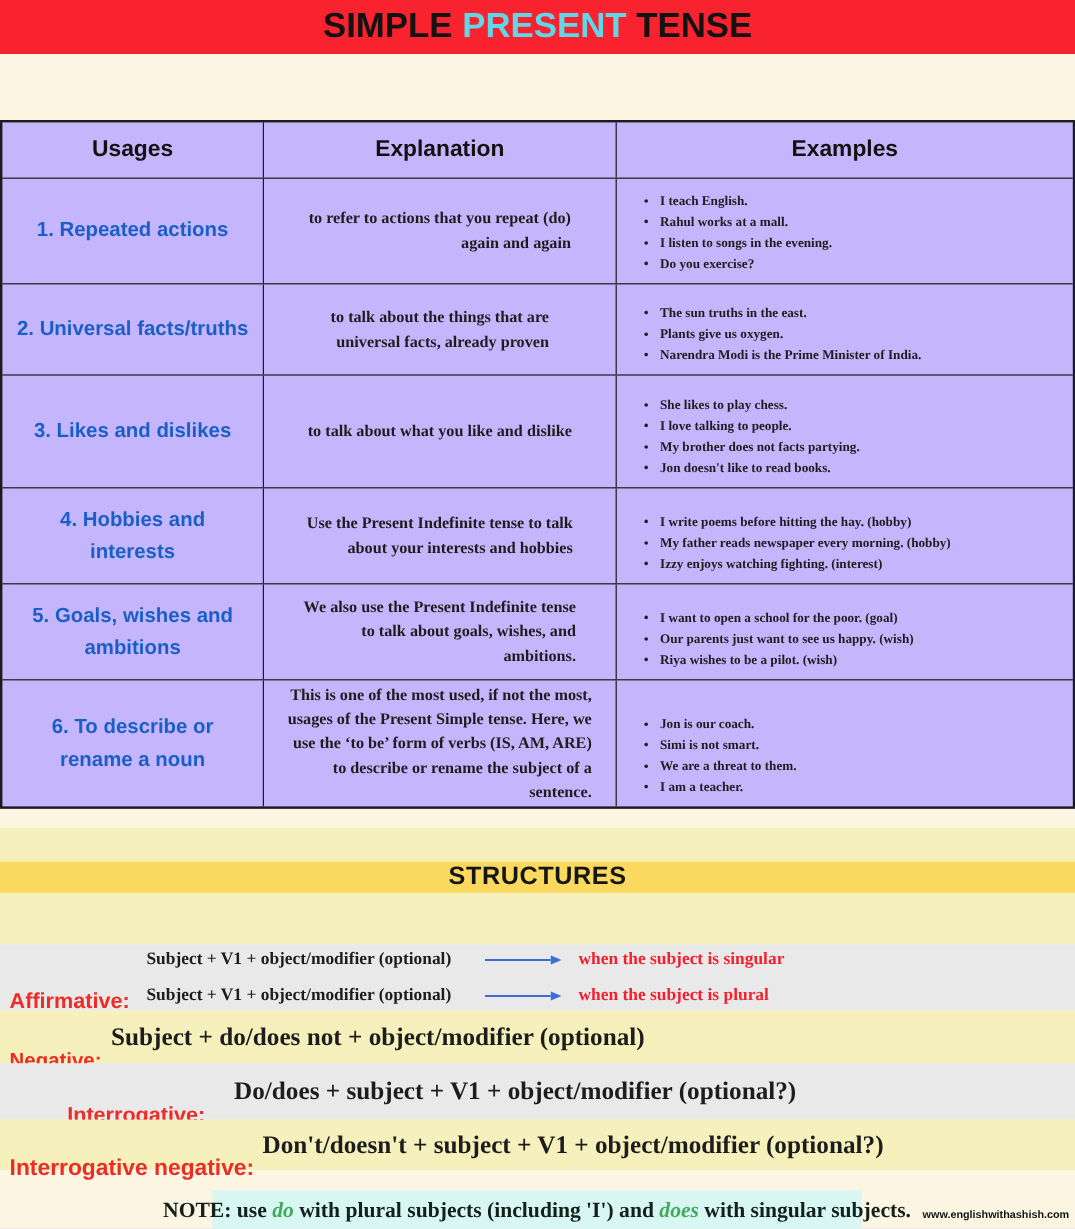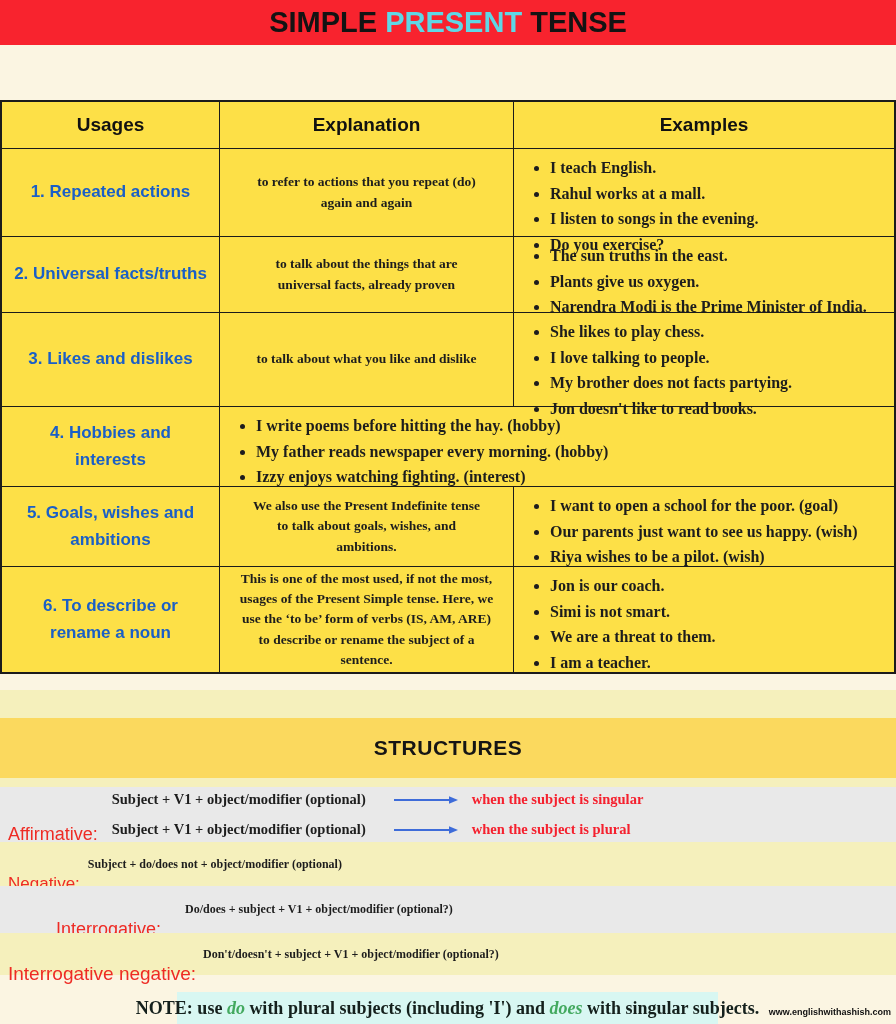--- a/index.html
+++ b/index.html
@@ -19,75 +19,75 @@
   }
   .banner-title {
     font-size: 29px; font-weight: 900; letter-spacing: 0px; color: #131313;
     white-space: pre;
   }
   .banner-title .cyan { color: #5FD7E6; }
 
   
   .tbl {
     position: absolute; top: 100px; left: 0; width: 896px;
-    border: 2px solid #1b1b1b; background: #fde047;
+    border: 2px solid #1b1b1b; background: #c4b5fd;
   }
   .trow { display: flex; border-top: 1.5px solid #1b1b1b; }
   .trow:first-child { border-top: none; }
   .c1 { width: 218px; border-right: 1.5px solid #1b1b1b; }
   .c2 { width: 294px; border-right: 1.5px solid #1b1b1b; }
   .c3 { flex: 1; }
   .hcell {
     display: flex; align-items: center; justify-content: center;
     font-size: 19px; font-weight: 800; color: #111; height: 46px;
   }
   .cell-usage {
     display: flex; align-items: center; justify-content: center;
     text-align: center; color: #1A5FC7; font-weight: 800; font-size: 17px;
     line-height: 1.55; white-space: pre-line; padding: 0 8px;
   }
   .cell-expl {
     display: flex; align-items: center; justify-content: center;
-    text-align: center; font-family: "Liberation Serif", serif;
+    text-align: right; font-family: "Liberation Serif", serif;
     font-weight: 700; font-size: 13.5px; line-height: 1.5; color: #1d1d1d;
     white-space: pre-line; padding: 0 8px;
   }
   .cell-ex {
-    display: flex; align-items: flex-start;
-    font-family: "Liberation Serif", serif; font-weight: 700;
-    font-size: 16px; color: #1d1d1d; padding: 6px 4px;
+    display: flex; align-items: flex-end;
+    font-family: "Liberation Serif", serif; font-weight: 700;
+    font-size: 11px; color: #1d1d1d; padding: 6px 4px;
   }
   .cell-ex ul { margin: 0; padding-left: 32px; }
   .cell-ex li { line-height: 1.6; }
   .r1 { height: 88px; } .r2 { height: 76px; } .r3 { height: 94px; }
   .r4 { height: 80px; } .r5 { height: 80px; } .r6 { height: 106px; }
 
   
   .sec-pale-wrap {
     position: absolute; top: 690px; left: 0; width: 896px; height: 97px;
     background: #F5F0BC;
   }
   .structures-bar {
-    position: absolute; top: 28px; left: 0; width: 896px; height: 60px;
+    position: absolute; top: 28px; left: 0; width: 896px; height: 26px;
     background: #FBD95E; display: flex; align-items: center; justify-content: center;
     font-size: 21px; font-weight: 900; color: #151515; letter-spacing: 0.5px;
   }
   .srow { position: absolute; left: 0; width: 896px; display: flex; align-items: center; }
   .srow-aff    { top: 787px; height: 55px; background: #E9E9E9; }
   .srow-neg    { top: 842px; height: 44px; background: #F5F0BC; }
   .srow-int    { top: 886px; height: 47px; background: #E9E9E9; padding-left: 48px; }
   .srow-intneg { top: 933px; height: 42px; background: #F5F0BC; }
-  .slabel { color: #EE2B24; font-weight: 400; margin-left: 8px; white-space: nowrap; margin-top: 40px; }
+  .slabel { color: #EE2B24; font-weight: 700; margin-left: 8px; white-space: nowrap; margin-top: 40px; }
   .slabel-aff { font-size: 18px; }
   .slabel-neg { font-size: 17px; text-align: center; }
   .slabel-int { font-size: 18px; }
   .slabel-intneg { font-size: 19px; }
   .sformula {
     font-family: "Liberation Serif", serif; font-weight: 700;
-    font-size: 12px; color: #1d1d1d; white-space: nowrap;
+    font-size: 21px; color: #1d1d1d; white-space: nowrap;
   }
   .aff-lines { margin-left: 14px; display: flex; flex-direction: column; gap: 13px; }
   .aff-line { display: flex; align-items: center; }
   .aff-line .sformula { font-size: 14.5px; }
   .arrow-icon { margin-left: 28px; margin-right: 14px; flex: none; display: block; }
   .snote {
     font-family: "Liberation Serif", serif; font-weight: 700;
     font-size: 14.5px; color: #F5202E; white-space: nowrap;
   }
   .srow-neg .sformula { margin-left: 8px; }
@@ -157,20 +157,22 @@
         <li>I love talking to people.</li>
         <li>My brother does not facts partying.</li>
         <li>Jon doesn't like to read books.</li>
       </ul>
     </div>
   </div>
 
   <div class="trow r4">
     <div class="c1 cell-usage">4. Hobbies and
 interests</div>
+    <div class="c2 cell-expl">Use the Present Indefinite tense to talk
+about your interests and hobbies</div>
     <div class="c3 cell-ex">
       <ul>
         <li>I write poems before hitting the hay. (hobby)</li>
         <li>My father reads newspaper every morning. (hobby)</li>
         <li>Izzy enjoys watching fighting. (interest)</li>
       </ul>
     </div>
   </div>
 
   <div class="trow r5">

